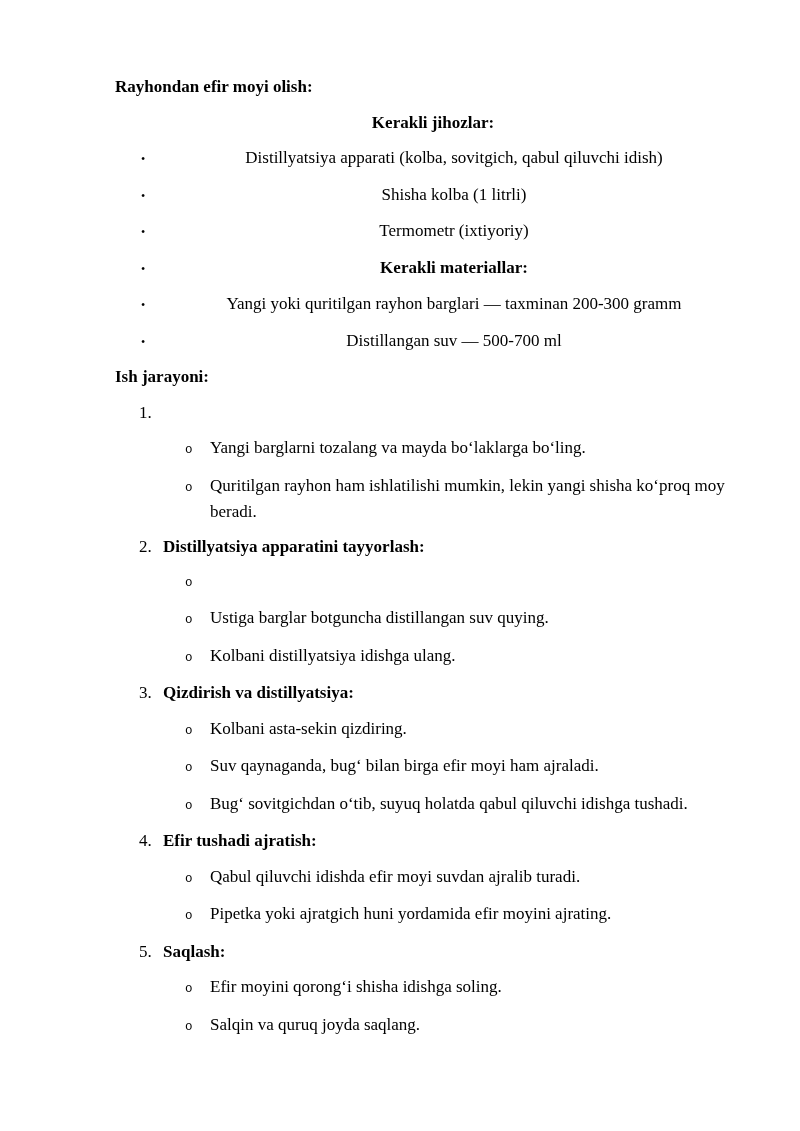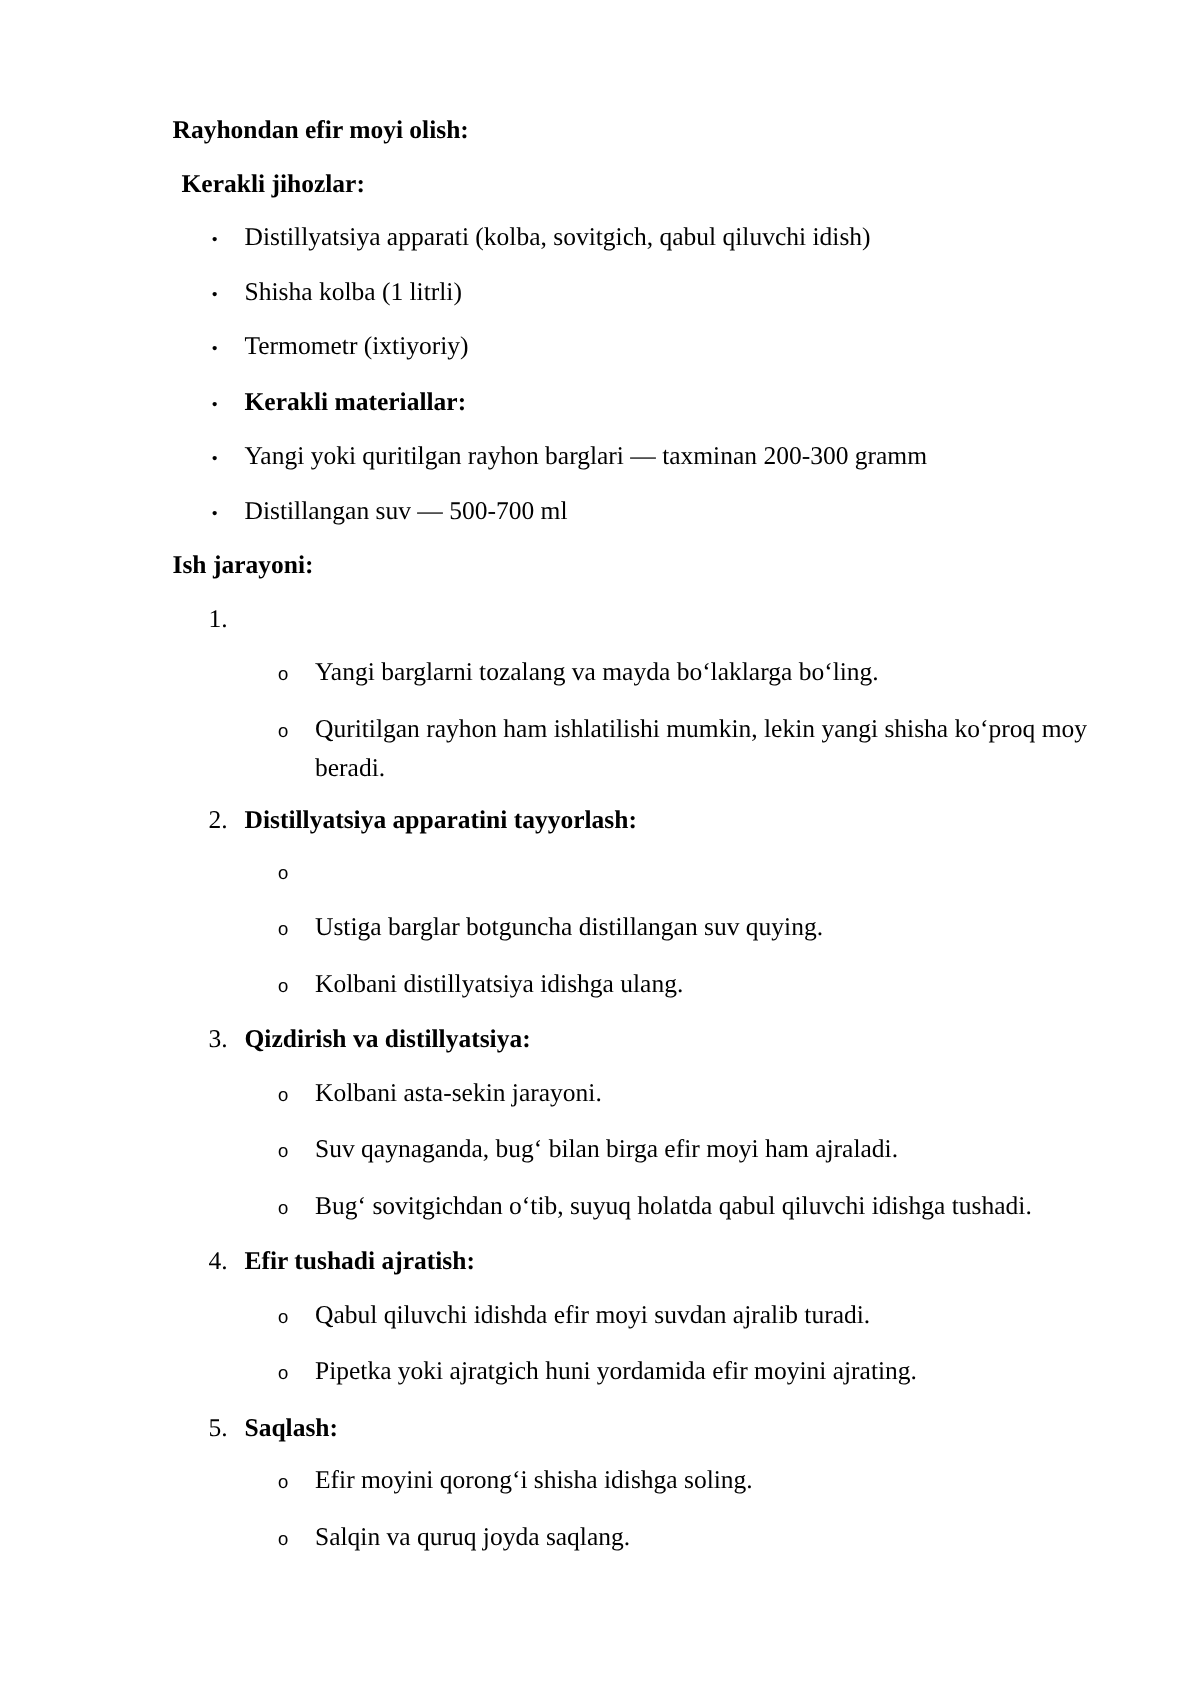--- a/index.html
+++ b/index.html
@@ -27,34 +27,36 @@
     margin: 0 0 9.5px 0;
   }
   .doc-title {
     font-weight: bold;
   }
   .sec-heading {
     font-weight: bold;
   }
   .sec-heading.indent-slight {
     margin-left: 6px;
+    text-align: center;
   }
   
   .bullet-row {
     display: flex;
     align-items: baseline;
     padding-left: 26px;
   }
   .bullet-row .marker {
     flex: 0 0 22px;
     width: 22px;
     font-size: 12px;
   }
   .bullet-row .t {
     flex: 1 1 auto;
+    text-align: center;
   }
   .bullet-row.bold .t {
     font-weight: bold;
   }
   
   .step-head {
     display: flex;
     align-items: baseline;
     padding-left: 24px;
   }
@@ -154,21 +156,21 @@
       </div>
     </div>
 
     <div>
       <div class="para step-head">
         <span class="num">3.</span>
         <span class="step-title">Qizdirish va distillyatsiya:</span>
       </div>
       <div class="para sub-row">
         <span class="marker-o">o</span>
-        <span class="t">Kolbani asta-sekin jarayoni.</span>
+        <span class="t">Kolbani asta-sekin qizdiring.</span>
       </div>
       <div class="para sub-row">
         <span class="marker-o">o</span>
         <span class="t">Suv qaynaganda, bug‘ bilan birga efir moyi ham ajraladi.</span>
       </div>
       <div class="para sub-row">
         <span class="marker-o">o</span>
         <span class="t">Bug‘ sovitgichdan o‘tib, suyuq holatda qabul qiluvchi idishga tushadi.</span>
       </div>
     </div>

